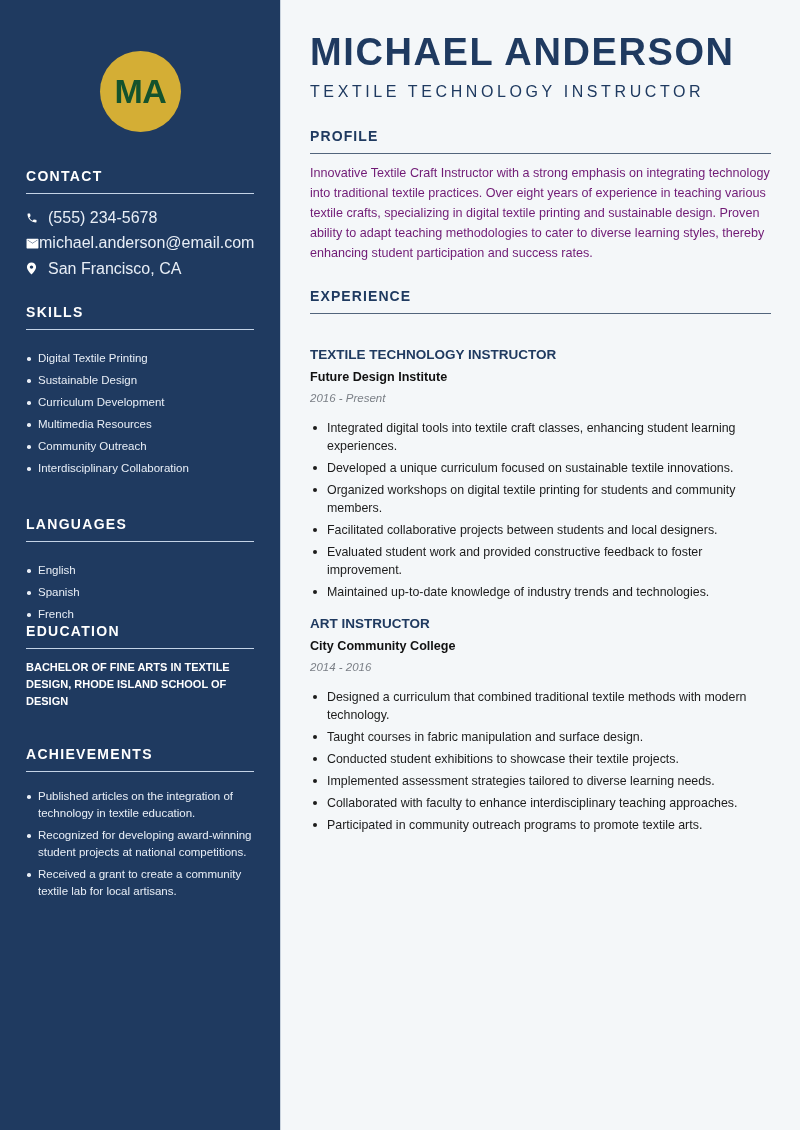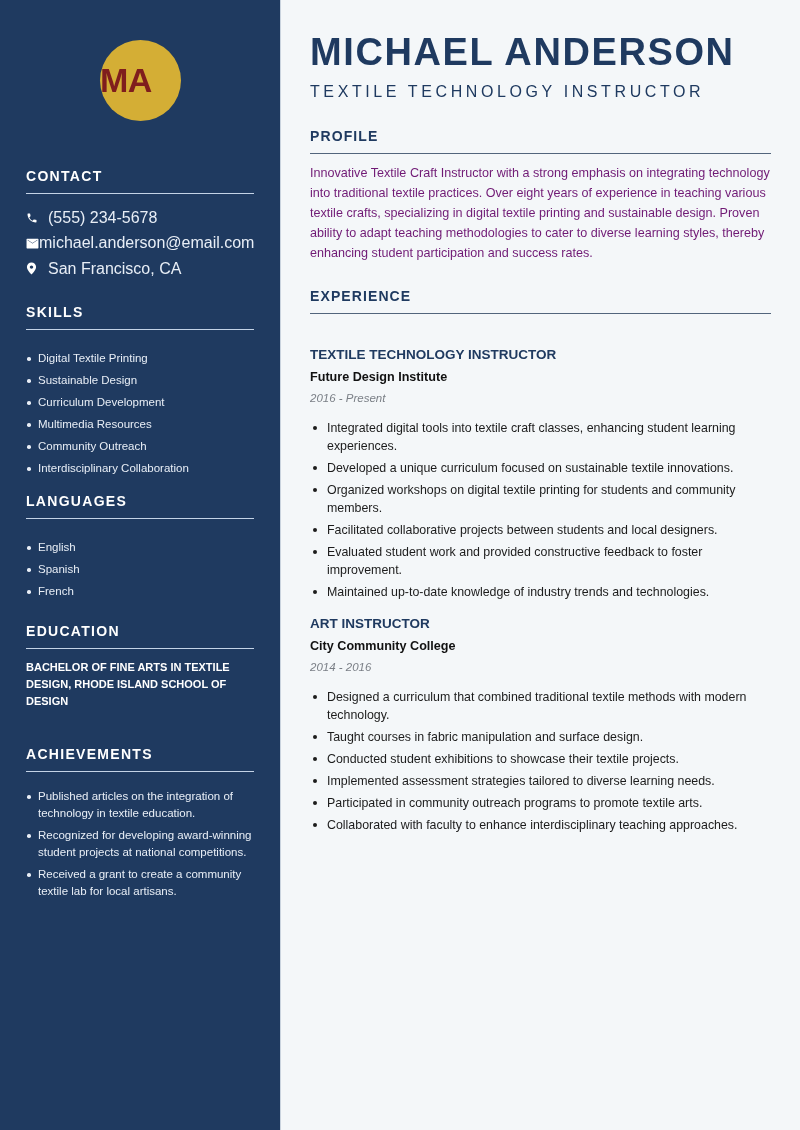--- a/index.html
+++ b/index.html
@@ -15,25 +15,25 @@
       background: #1f3a60;
       color: #ffffff;
       padding: 0 26px;
       position: relative;
     }
     .divider-line {
       position: absolute; left: 280px; top: 0; width: 1px; height: 1130px;
       background: #c9d3de;
     }
     .avatar {
-      position: absolute; left: 100px; top: 40px;
+      position: absolute; left: 100px; top: 51px;
       width: 81px; height: 81px; border-radius: 50%;
       background: #d4ae35;
-      display: flex; align-items: center; 
-      color: #7f1d1d; font-weight: bold; font-size: 34px; letter-spacing: -0.5px;
+      display: flex; align-items: center; justify-content: center;
+      color: #14532d; font-weight: bold; font-size: 34px; letter-spacing: -0.5px;
     }
     .side-section { position: absolute; left: 26px; width: 228px; }
     .side-heading {
       font-weight: bold; font-size: 14px; letter-spacing: 1.3px;
       color: #ffffff; padding-bottom: 9px;
       border-bottom: 1.5px solid #c4d3e6;
     }
     .contact-list { list-style: none; margin-top: 11px; }
     .contact-list li {
       display: flex; align-items: center; height: 25.5px;
@@ -134,21 +134,21 @@
       <ul class="bullet-list">
         <li>Digital Textile Printing</li>
         <li>Sustainable Design</li>
         <li>Curriculum Development</li>
         <li>Multimedia Resources</li>
         <li>Community Outreach</li>
         <li>Interdisciplinary Collaboration</li>
       </ul>
     </section>
 
-    <section class="side-section" style="top:493px;">
+    <section class="side-section" style="top:516px;">
       <h2 class="side-heading">LANGUAGES</h2>
       <ul class="bullet-list">
         <li>English</li>
         <li>Spanish</li>
         <li>French</li>
       </ul>
     </section>
 
     <section class="side-section" style="top:623px;">
       <h2 class="side-heading">EDUCATION</h2>
@@ -191,18 +191,18 @@
 
     <div class="job" style="top:614px;">
       <div class="job-title">ART INSTRUCTOR</div>
       <div class="job-company">City Community College</div>
       <div class="job-dates">2014 - 2016</div>
       <ul class="job-bullets">
         <li>Designed a curriculum that combined traditional textile methods with modern technology.</li>
         <li>Taught courses in fabric manipulation and surface design.</li>
         <li>Conducted student exhibitions to showcase their textile projects.</li>
         <li>Implemented assessment strategies tailored to diverse learning needs.</li>
+        <li>Collaborated with faculty to enhance interdisciplinary teaching approaches.</li>
         <li>Participated in community outreach programs to promote textile arts.</li>
-        <li>Collaborated with faculty to enhance interdisciplinary teaching approaches.</li>
       </ul>
     </div>
   </main>
 </div>
 
 </body></html>

